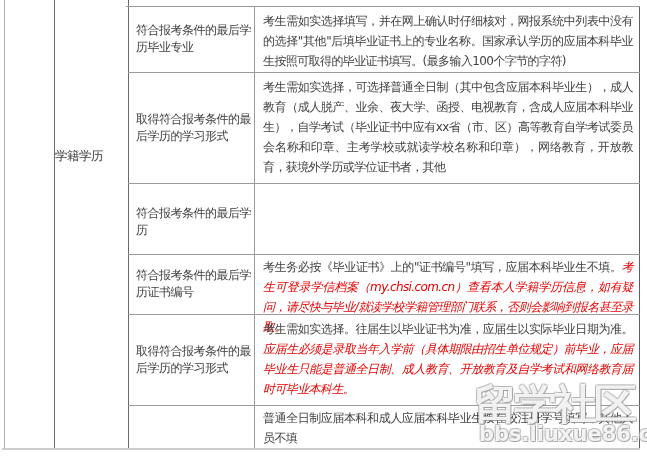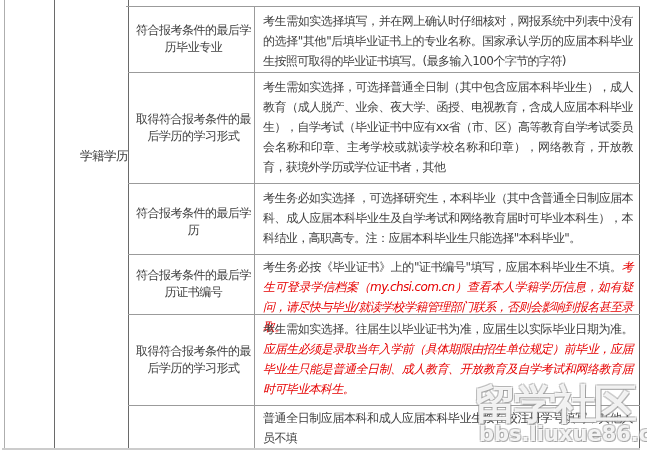--- a/index.html
+++ b/index.html
@@ -3,27 +3,27 @@
 <meta charset="utf-8">
 <style>
   html,body{margin:0;padding:0;background:#fff;}
   .screen{
     position:relative;width:647px;height:457px;background:#ffffff;overflow:hidden;
     font-family:"DejaVu Sans","Liberation Sans",sans-serif;color:#3f3f3f;
   }
   .vl{position:absolute;width:1px;background:#9b9b9b;}
   .hl{position:absolute;height:1px;background:#9b9b9b;}
   .cat{
-    position:absolute;left:55px;top:148px;width:73px;text-align:right;
+    position:absolute;left:55px;top:148px;width:73px;text-align:left;
     font-size:12.5px;letter-spacing:-0.5px;color:#3f3f3f;font-family:Liberation Serif, serif;
   }
   .fcell{
     position:absolute;left:129px;width:125px;box-sizing:border-box;
     display:flex;align-items:center;padding:0 3px 0 7px;
-    font-size:12px;line-height:17px;letter-spacing:-0.5px;color:#3f3f3f;text-align:center;
+    font-size:12px;line-height:17px;letter-spacing:-0.5px;color:#3f3f3f;
   }
   .dcell{
     position:absolute;left:255px;width:384px;box-sizing:border-box;
     padding:5px 6px 0 8px;font-size:12px;line-height:20px;letter-spacing:-0.6px;
     color:#3f3f3f;text-align:justify;
   }
   .dcell.tight{padding-top:3px;}
   .red{color:#e60000;font-style:italic;}
   .wm-logo{
     position:absolute;left:474px;top:376px;z-index:5;white-space:nowrap;
@@ -73,23 +73,20 @@
   <div class="fcell" style="top:72px;height:111px">
     <span>取得符合报考条件的最后学历的学习形式</span>
   </div>
   <div class="dcell" style="top:72px;height:111px">
     <span>考生需如实选择，可选择普通全日制（其中包含应届本科毕业生），成人教育（成人脱产、业余、夜大学、函授、电视教育，含成人应届本科毕业生），自学考试（毕业证书中应有xx省（市、区）高等教育自学考试委员会名称和印章、主考学校或就读学校名称和印章），网络教育，开放教育，获境外学历或学位证书者，其他</span><span class="red"></span>
   </div>
 
   <div class="fcell" style="top:186px;height:71px">
     <span>符合报考条件的最后学历</span>
   </div>
-  <div class="dcell" style="top:183px;height:71px">
-    <span>考生务必如实选择 ，可选择研究生，本科毕业（其中含普通全日制应届本科、成人应届本科毕业生及自学考试和网络教育届时可毕业本科生），本科结业，高职高专。注：应届本科毕业生只能选择"本科毕业"。</span><span class="red"></span>
-  </div>
 
   <div class="fcell" style="top:254px;height:60px">
     <span>符合报考条件的最后学历证书编号</span>
   </div>
   <div class="dcell tight" style="top:254px;height:60px">
     <span>考生务必按《毕业证书》上的"证书编号"填写，应届本科毕业生不填。</span><span class="red">考生可登录学信档案（my.chsi.com.cn）查看本人学籍学历信息，如有疑问，请尽快与毕业/就读学校学籍管理部门联系，否则会影响到报名甚至录取。</span>
   </div>
 
   <div class="fcell" style="top:314px;height:91px">
     <span>取得符合报考条件的最后学历的学习形式</span>

